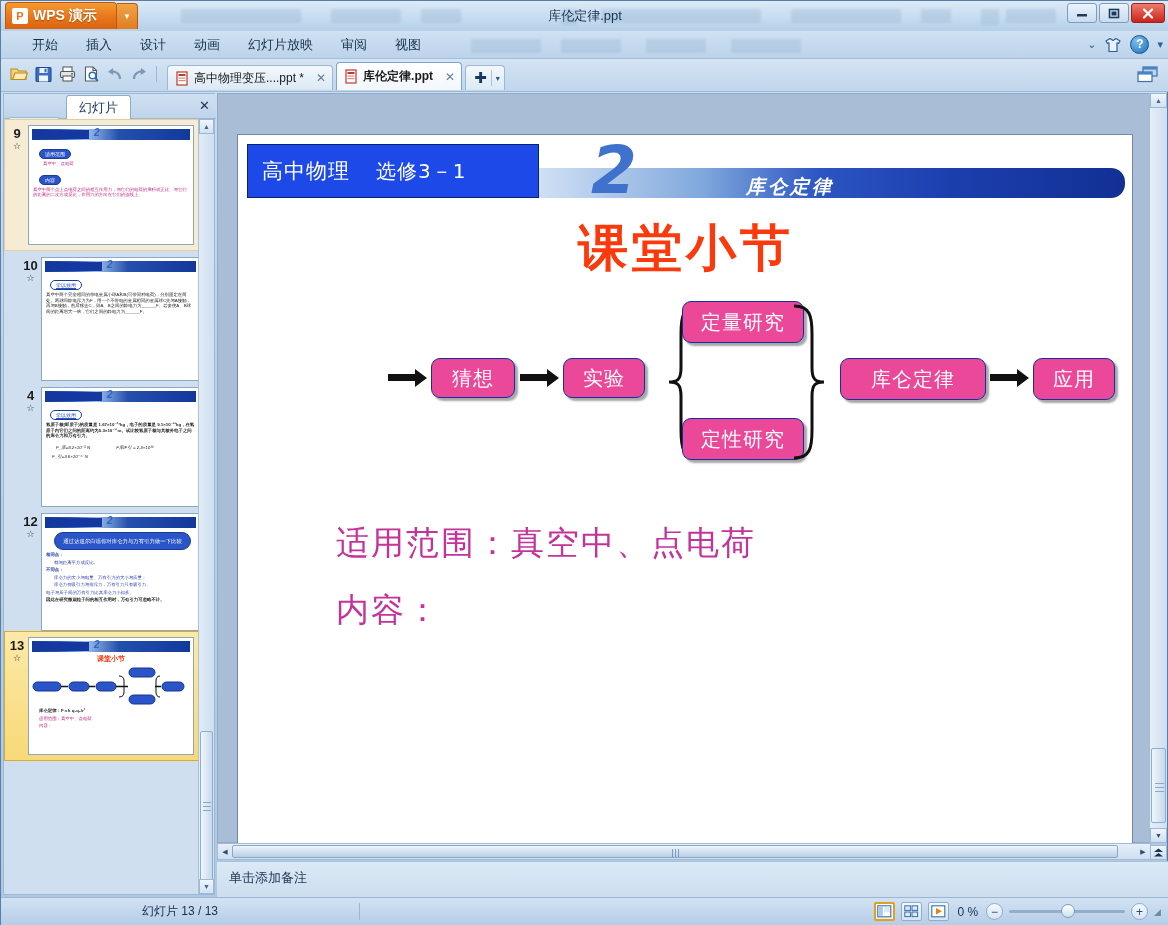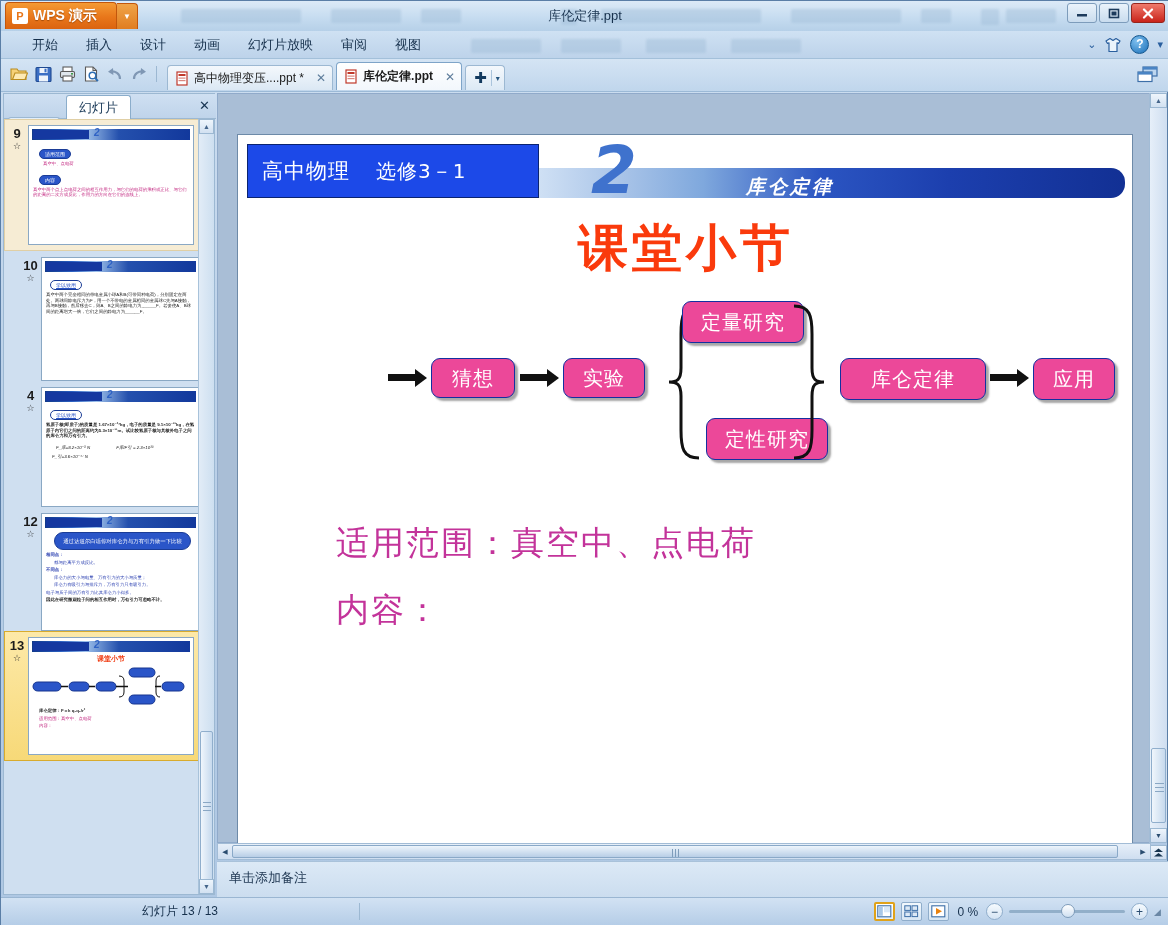--- a/index.html
+++ b/index.html
@@ -507,21 +507,21 @@
         <div class="node" style="left:193px;top:68px;width:84px;height:40px;">猜想</div>
         <div class="arrow" style="left:282px;top:84px;width:28px;"></div>
 
         <div class="node" style="left:325px;top:68px;width:82px;height:40px;">实验</div>
 
         <svg style="position:absolute;left:405px;top:12px;" width="60" height="158">
           <path d="M56 4 C40 4 38 14 38 32 L38 66 C38 78 34 80 26 80 C34 80 38 82 38 94 L38 128 C38 146 40 156 56 156" fill="none" stroke="#111" stroke-width="3"></path>
         </svg>
 
         <div class="node" style="left:444px;top:11px;width:122px;height:42px;">定量研究</div>
-        <div class="node" style="left:444px;top:128px;width:122px;height:42px;margin-left:24px;">定性研究</div>
+        <div class="node" style="left:444px;top:128px;width:122px;height:42px;">定性研究</div>
 
         <svg style="position:absolute;left:552px;top:12px;" width="60" height="158">
           <path d="M4 4 C20 4 22 14 22 32 L22 66 C22 78 26 80 34 80 C26 80 22 82 22 94 L22 128 C22 146 20 156 4 156" fill="none" stroke="#111" stroke-width="3"></path>
         </svg>
 
         <div class="node" style="left:602px;top:68px;width:146px;height:42px;">库仑定律</div>
         <div class="arrow" style="left:752px;top:84px;width:28px;"></div>
 
         <div class="node" style="left:795px;top:68px;width:82px;height:42px;">应用</div>
       </div>

